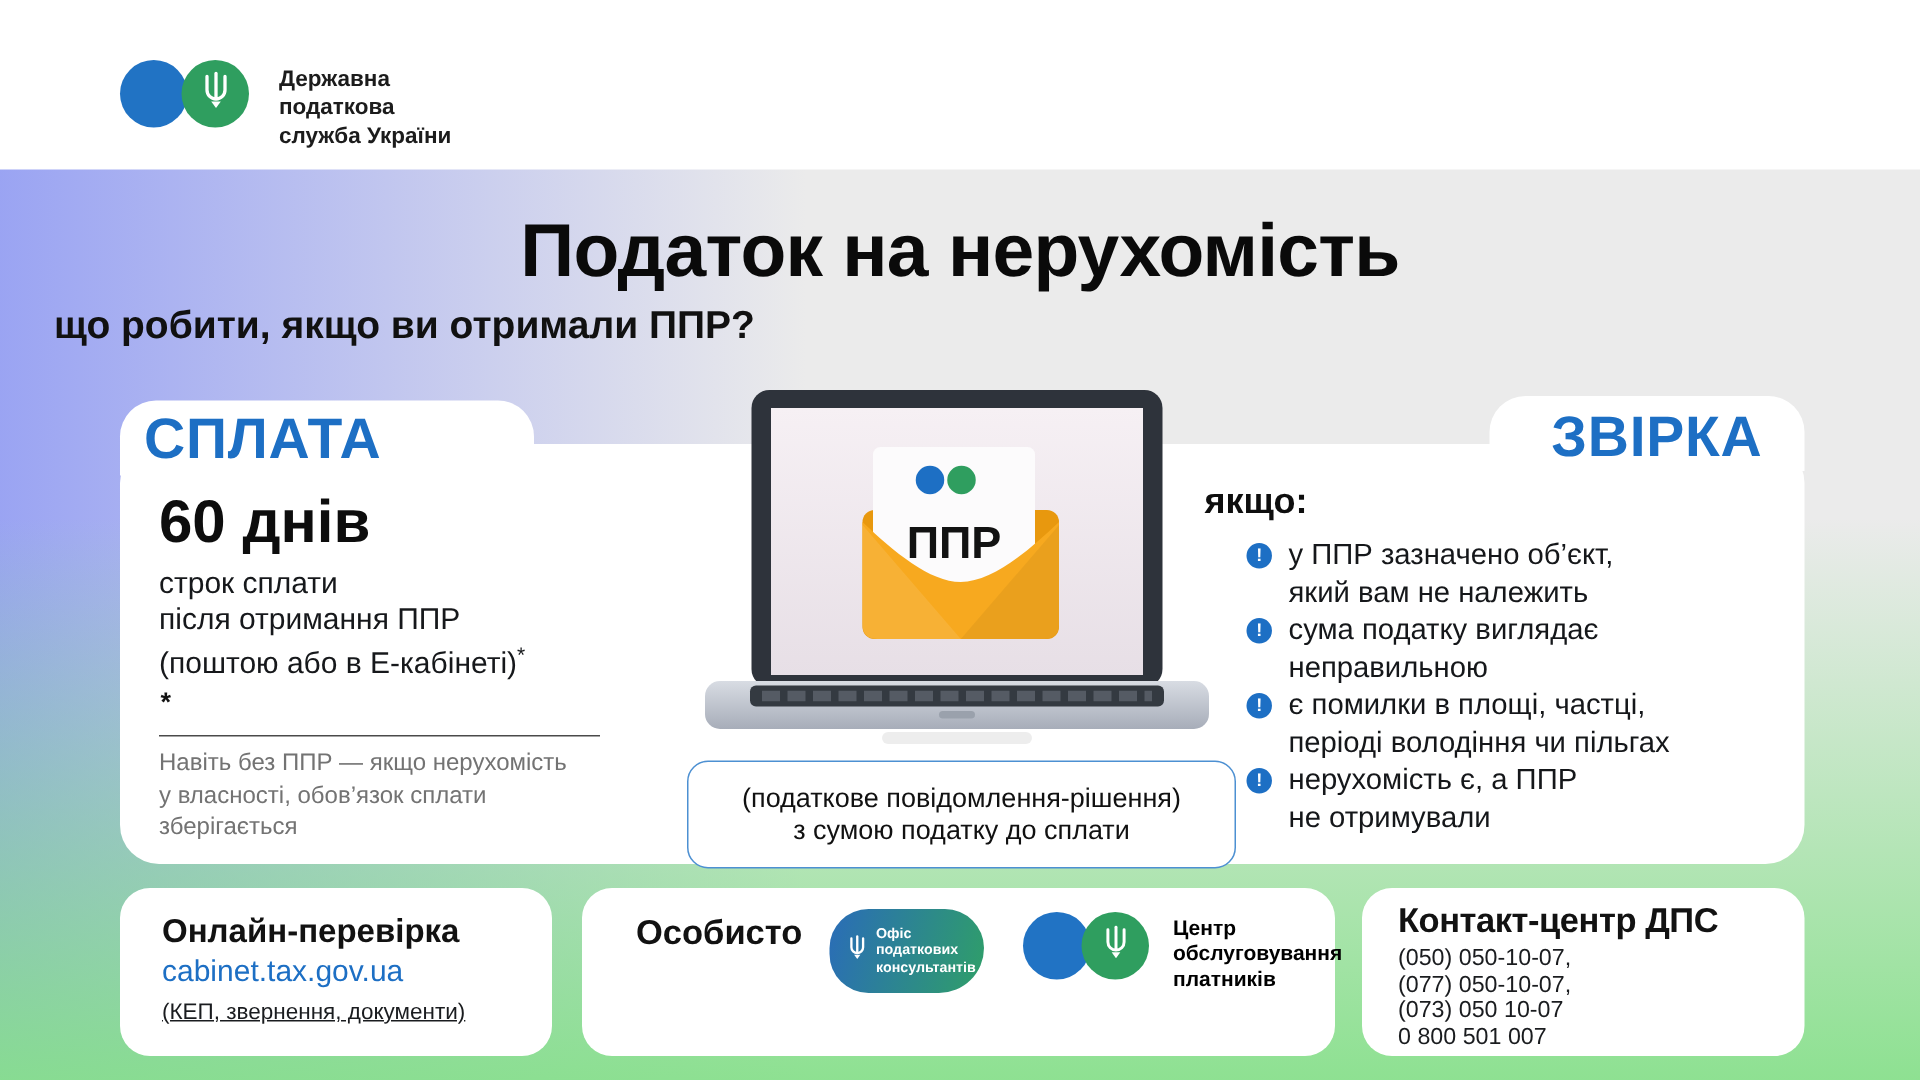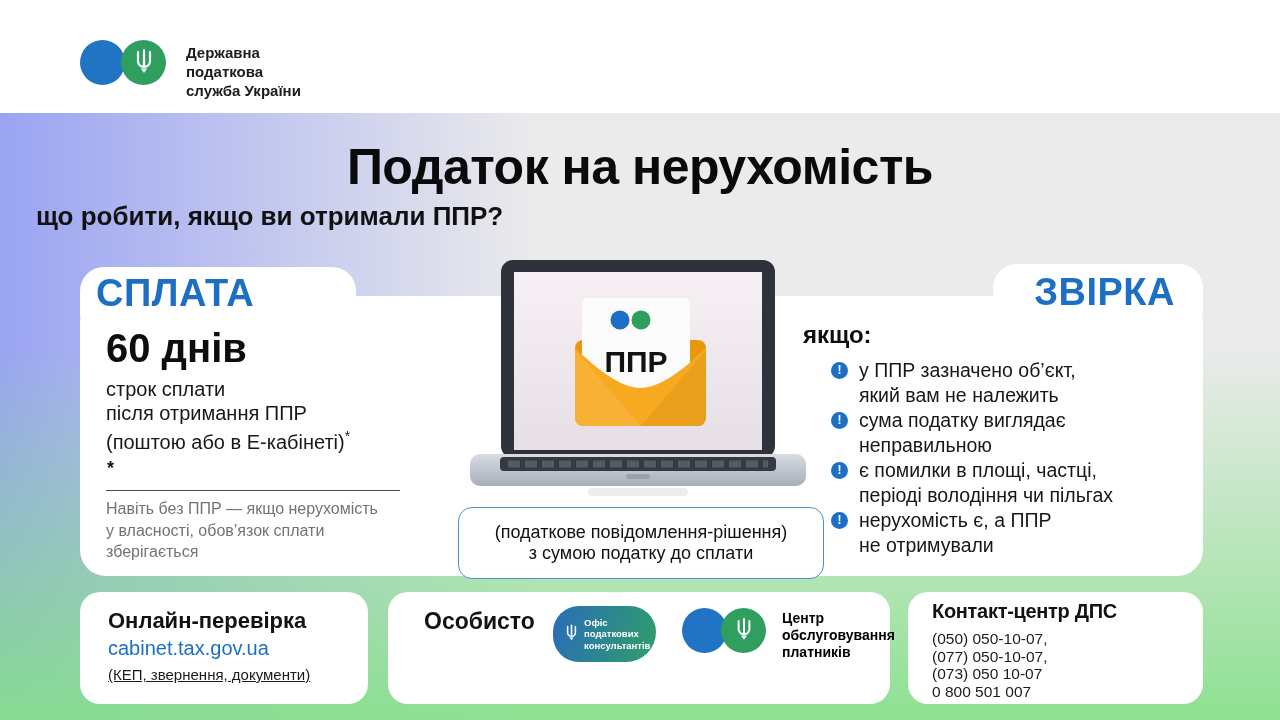--- a/index.html
+++ b/index.html
@@ -70,21 +70,21 @@
   .person-title{left:412px;top:608px;font-size:23px;font-weight:700;margin-left:12px;}
   .badge{
     left:553px;top:606px;width:103px;height:56px;border-radius:26px 26px 30px 26px;
     background:linear-gradient(105deg,#2a6cb8 0%,#2f9f68 100%);
     display:flex;align-items:center;padding:0 0 0 12px;box-sizing:border-box;gap:6px;color:#fff;
   }
   .badge-text{font-size:9.5px;font-weight:700;line-height:11.5px;}
   .pc-blue{left:682px;top:608px;width:45px;height:45px;border-radius:50%;background:#2173c4;}
   .pc-green{left:721px;top:608px;width:45px;height:45px;border-radius:50%;background:#2f9e5f;display:flex;align-items:center;justify-content:center;}
   .person-label{left:782px;top:610px;font-size:14px;font-weight:700;line-height:17px;color:#000000;}
-  .contact-title{left:932px;top:600px;font-size:20px;font-weight:800;letter-spacing:-0.3px;}
+  .contact-title{left:932px;top:600px;font-size:23px;font-weight:800;letter-spacing:-0.3px;}
   .contact-phones{left:932px;top:630px;font-size:15.5px;line-height:17.5px;font-weight:500;color:#1a1c1f;}
 </style>
 </head>
 <body>
 
 <div id="stage">
   <div class="bg"></div>
   <div class="top-white"></div>
 
   <div class="logo-circle logo-blue"></div>

